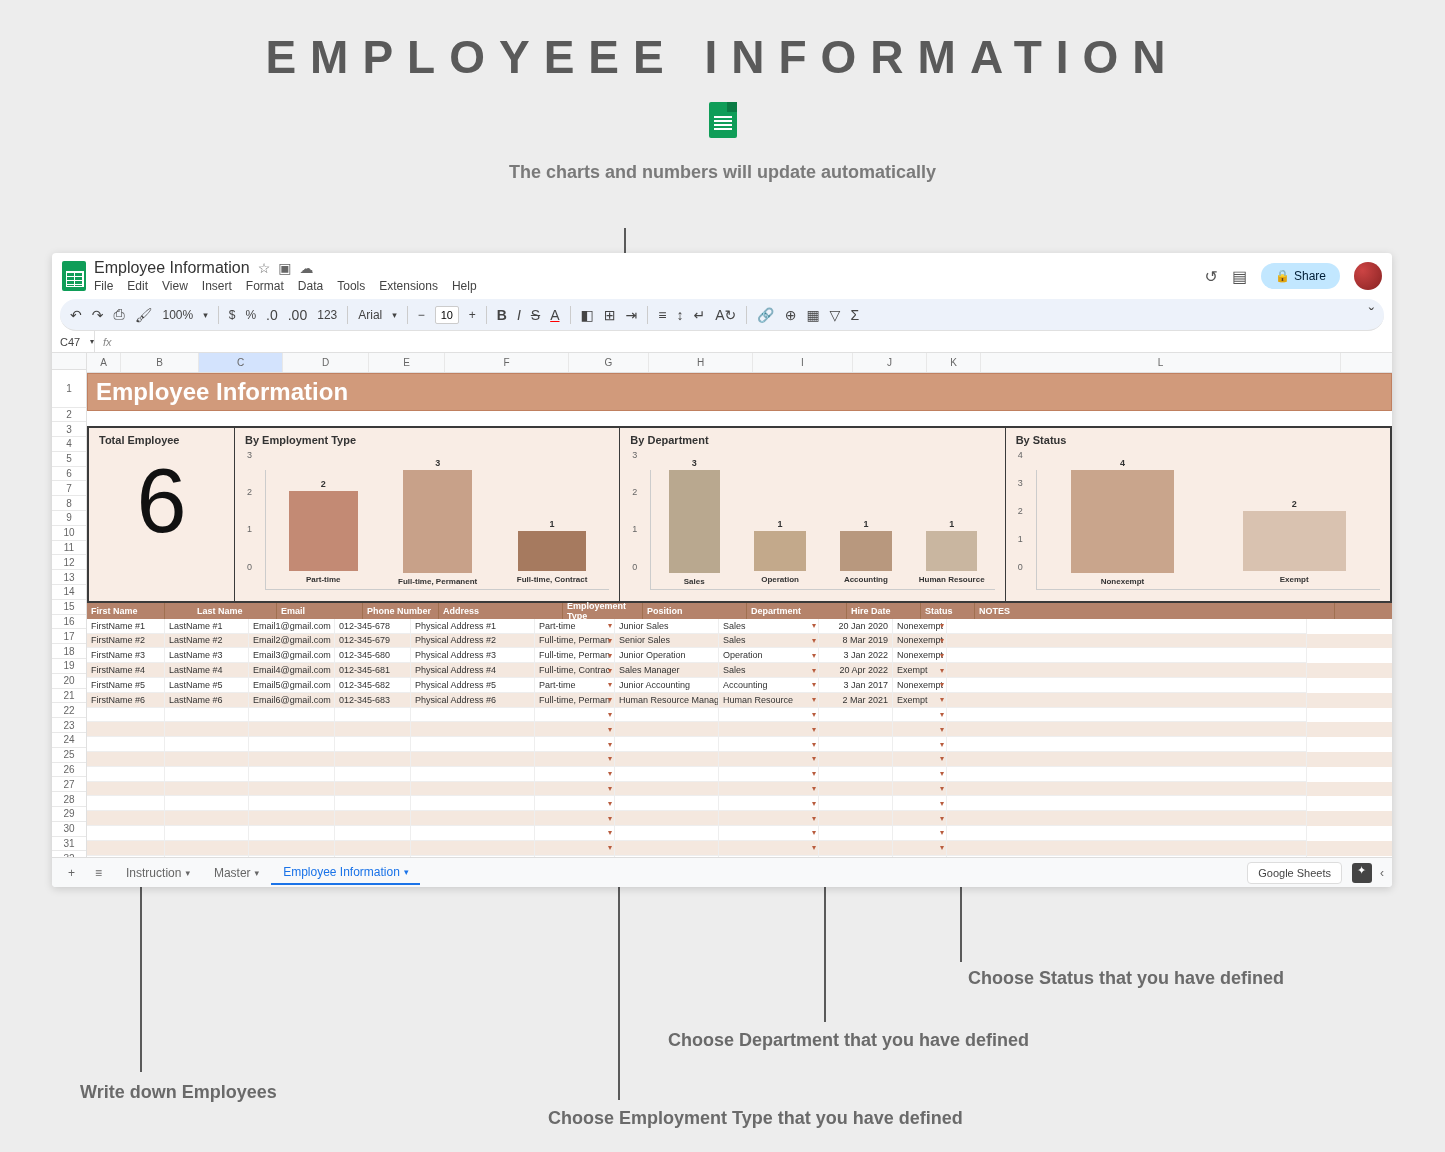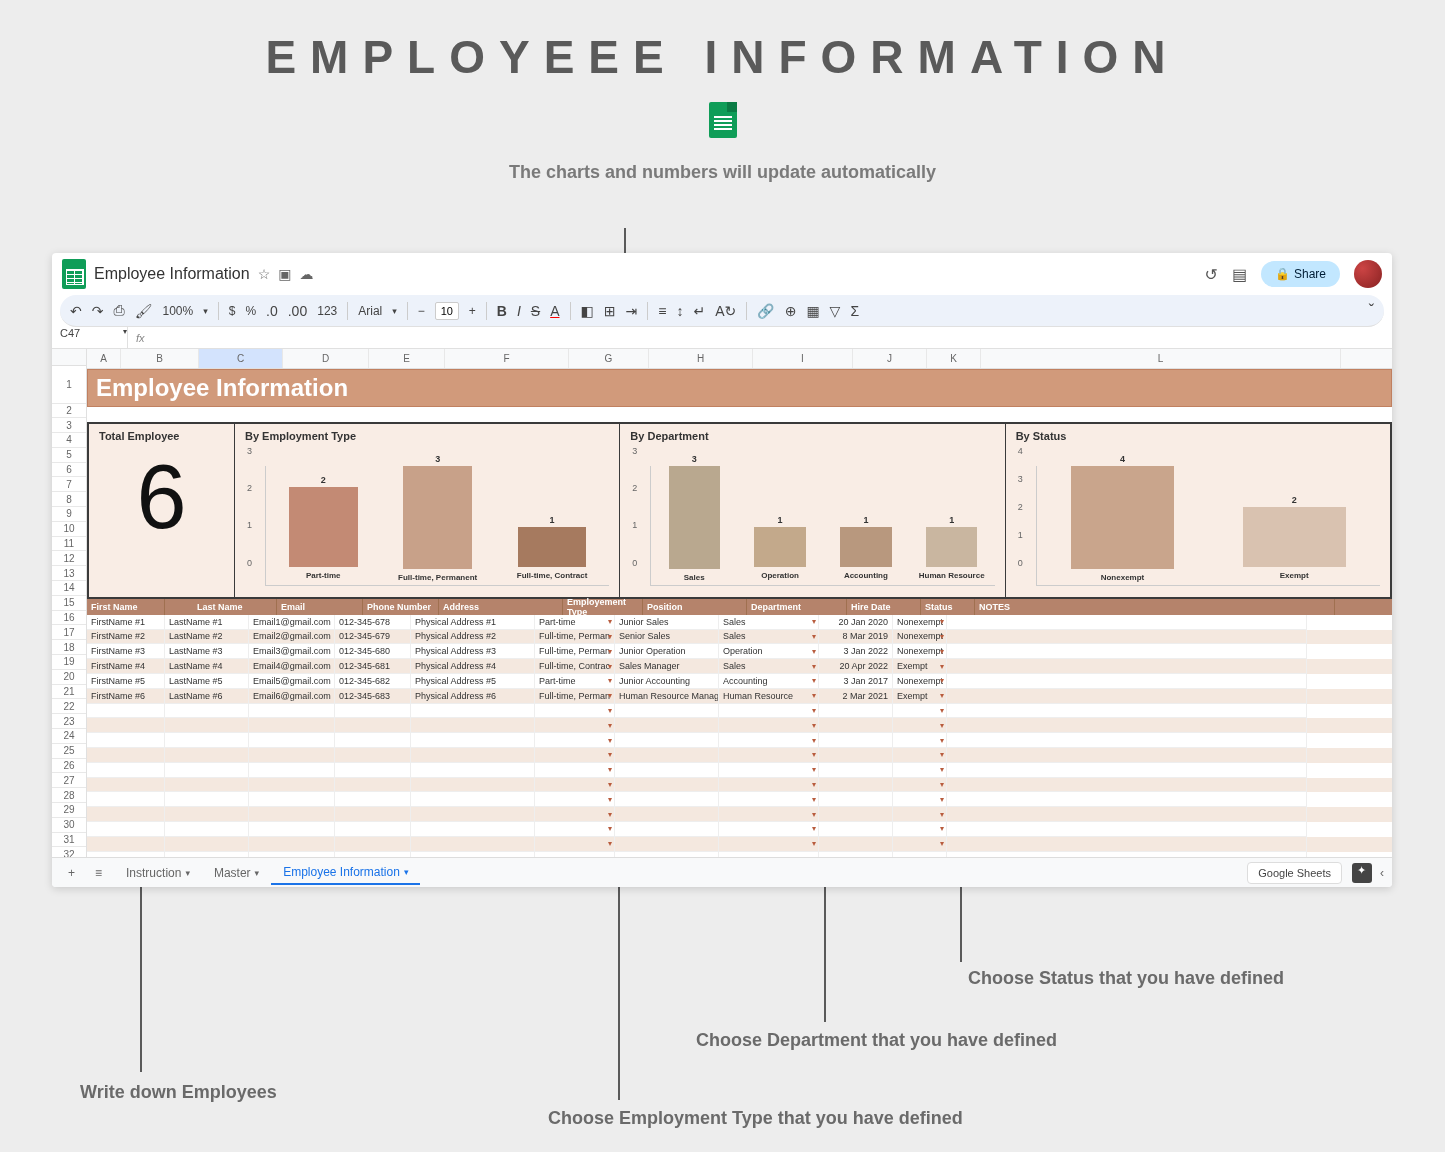--- a/index.html
+++ b/index.html
@@ -23,21 +23,21 @@
 .menu-bar{display:flex;gap:14px;font-size:12px;color:#444;margin-top:2px}
 .header-right{display:flex;align-items:center;gap:14px}
 .header-icon{color:#555;font-size:16px}
 .share-btn{background:#c2e7ff;border-radius:20px;padding:6px 14px;font-size:12px;font-weight:500;color:#001d35;display:flex;align-items:center;gap:4px}
 .avatar{width:28px;height:28px;border-radius:50%;background:radial-gradient(circle at 30% 30%,#c44,#822)}
 .toolbar{display:flex;align-items:center;gap:10px;padding:4px 10px;border-bottom:1px solid #e0e0e0;background:#edf2fa;margin:6px 8px 0 8px;border-radius:20px;height:32px;font-size:12px;color:#444}
 .tb-sep{width:1px;height:18px;background:#ccc}
 .tb-icon{font-size:14px;color:#444}
 .tb-input{width:24px;text-align:center;border:1px solid #ccc;border-radius:2px;font-size:11px;height:18px}
 .namebox-row{display:flex;align-items:center;border-bottom:1px solid #e0e0e0;height:22px;font-size:11px}
-.namebox{width:76px;padding-left:8px;border-right:1px solid #e0e0e0;height:100%;display:flex;align-items:flex-start;color:#444}
+.namebox{width:43px;padding-left:8px;border-right:1px solid #e0e0e0;height:100%;display:flex;align-items:center;color:#444}
 .fx{padding:0 8px;color:#888;font-style:italic}
 .grid-area{display:flex;height:528px;overflow:hidden}
 .row-headers{display:flex;flex-direction:column;background:#fff;border-right:1px solid #e0e0e0}
 .corner{width:34px;height:20px;background:#f8f9fa;border-bottom:1px solid #e0e0e0}
 .rowh{width:34px;height:14.8px;font-size:10px;color:#666;display:flex;align-items:center;justify-content:center;border-bottom:1px solid #e8e8e8;background:#fff}
 .rowh.big{height:38px}
 .grid-main{flex:1;position:relative}
 .col-headers{display:flex;height:20px;background:#f8f9fa;border-bottom:1px solid #e0e0e0}
 .colh{font-size:10px;color:#666;display:flex;align-items:center;justify-content:center;border-right:1px solid #e8e8e8}
 .content-rows{position:relative}
@@ -84,33 +84,44 @@
 <div class="marketing-note">The charts and numbers will update automatically</div>
 
 <div class="pointer-line" style="left:624px;top:228px;height:250px"></div>
 <div class="pointer-line" style="left:140px;top:592px;height:480px"></div>
 <div class="pointer-line" style="left:618px;top:592px;height:508px"></div>
 <div class="pointer-line" style="left:824px;top:592px;height:430px"></div>
 <div class="pointer-line" style="left:960px;top:592px;height:370px"></div>
 
 <div class="callout" style="left:80px;top:1082px">Write down Employees</div>
 <div class="callout" style="left:548px;top:1108px">Choose Employment Type that you have defined</div>
-<div class="callout" style="left:696px;top:1030px">Choose Department that you have defined</div>
+<div class="callout" style="left:668px;top:1030px">Choose Department that you have defined</div>
 <div class="callout" style="left:968px;top:968px">Choose Status that you have defined</div>
 
 <div class="app-frame">
   <div class="app-header">
     <div class="doc-icon"></div>
     <div class="doc-title-area">
       <div class="doc-title-row">
         <span class="doc-title">Employee Information</span>
         <span class="title-icon">☆</span>
         <span class="title-icon">▣</span>
         <span class="title-icon">☁</span>
       </div>
+      <div class="menu-bar" id="menu-bar">
+          <span>File</span>
+          <span>Edit</span>
+          <span>View</span>
+          <span>Insert</span>
+          <span>Format</span>
+          <span>Data</span>
+          <span>Tools</span>
+          <span>Extensions</span>
+          <span>Help</span>
+        </div>
     </div>
     <div class="header-right">
       <span class="header-icon">↺</span>
       <span class="header-icon">▤</span>
       <div class="share-btn">
           <span>🔒</span>
           <span>Share</span>
         </div>
       <div class="avatar"></div>
     </div>

